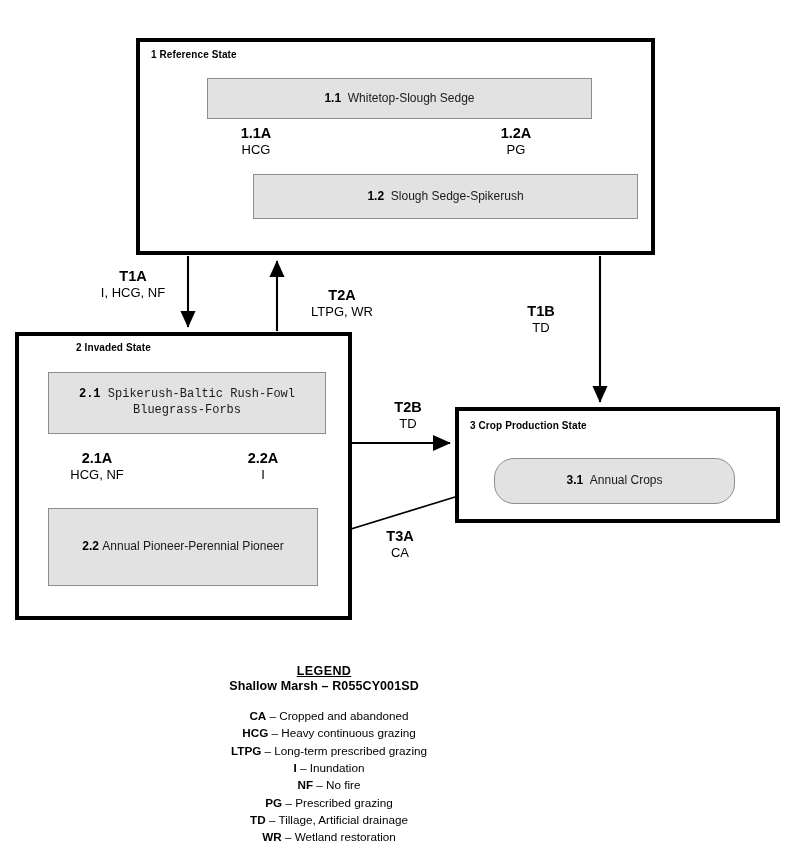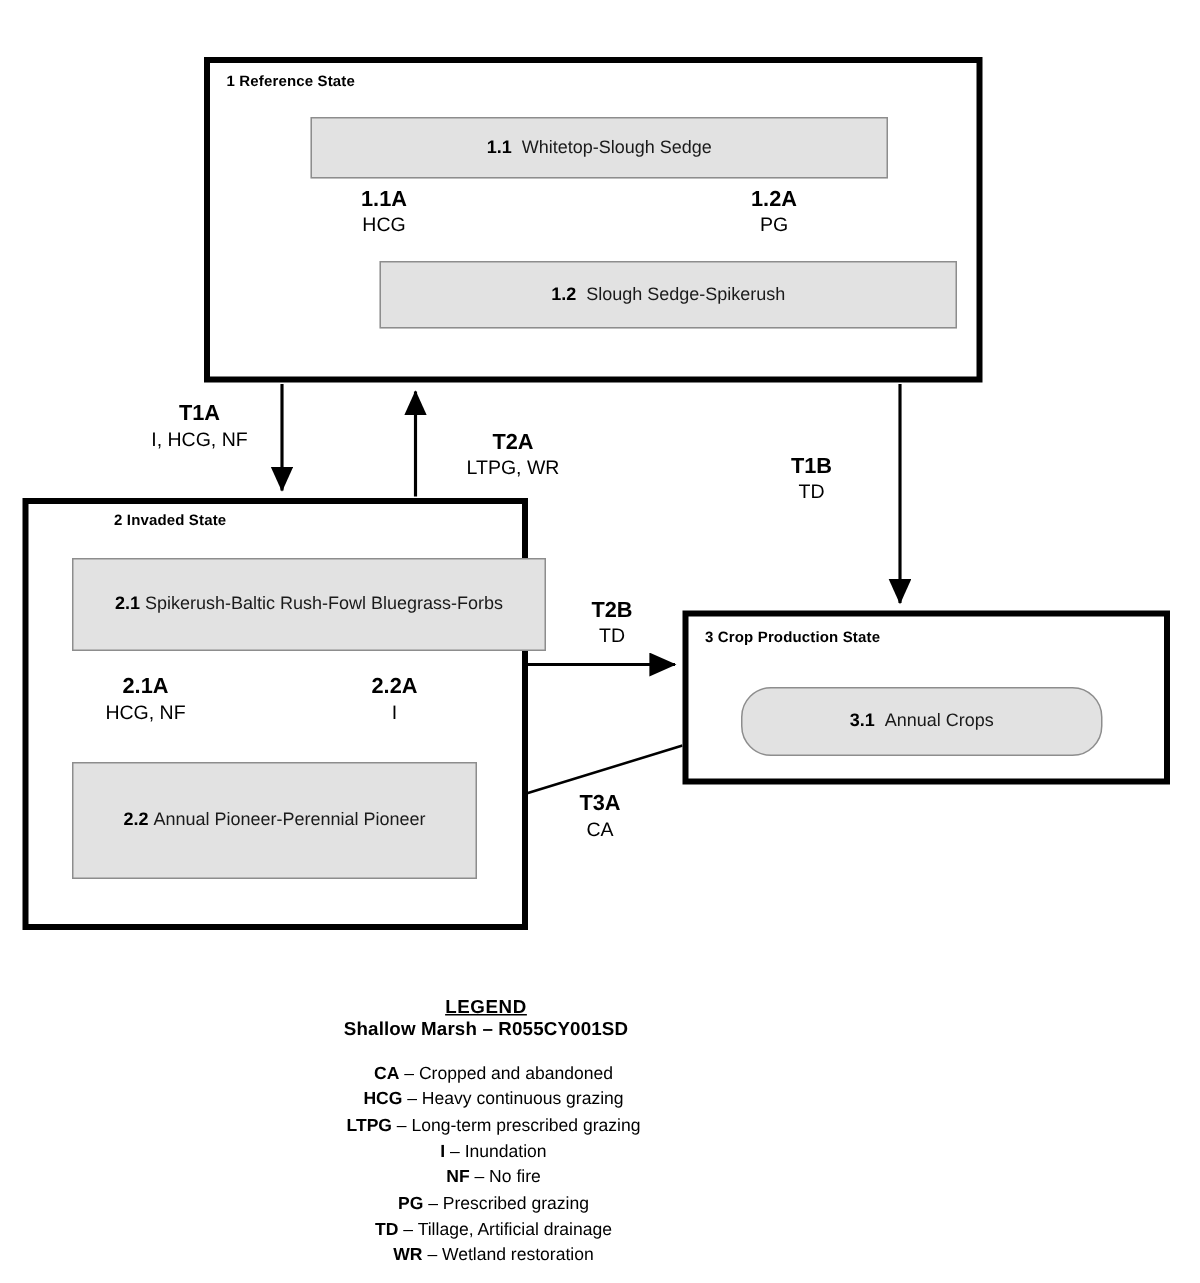--- a/index.html
+++ b/index.html
@@ -169,21 +169,21 @@
   </div>
 
   <div class="tlabel" style="left:481px; top:125px; width:70px;">
     <span class="code">1.2A</span>
     <span class="drivers">PG</span>
   </div>
 
   <div class="state-box" style="left:15px; top:332px; width:337px; height:288px;"></div>
   <div class="state-title" style="left:44px; top:342px;margin-left:32px;">2 Invaded State</div>
 
-  <div class="phase-box" style="left:48px; top:372px; width:316px; height:62px;">
+  <div class="phase-box" style="left:48px; top:372px; width:278px; height:62px;font-family:Liberation Mono, monospace;">
     <span><span class="num">2.1</span>&nbsp;<span class="nm">Spikerush-Baltic Rush-Fowl Bluegrass-Forbs</span></span>
   </div>
 
   <div class="phase-box" style="left:48px; top:508px; width:270px; height:78px;">
     <span><span class="num">2.2</span>&nbsp;<span class="nm">Annual Pioneer-Perennial Pioneer</span></span>
   </div>
 
   <div class="tlabel" style="left:56px; top:450px; width:82px;">
     <span class="code">2.1A</span>
     <span class="drivers">HCG, NF</span>

